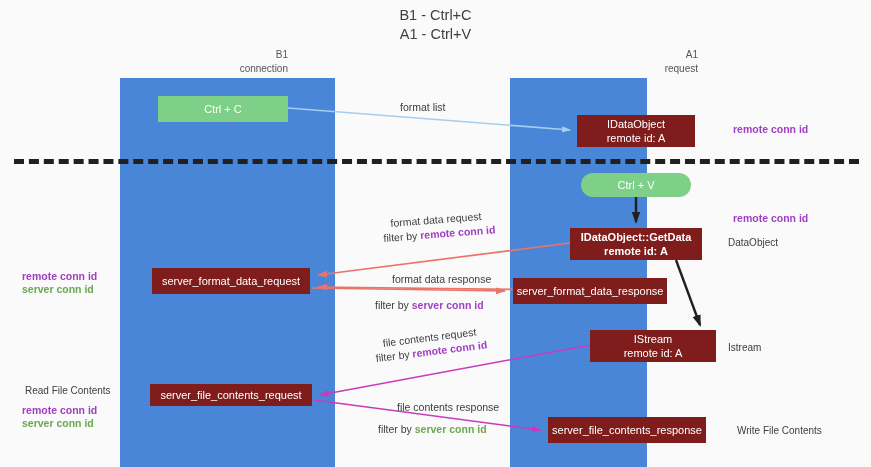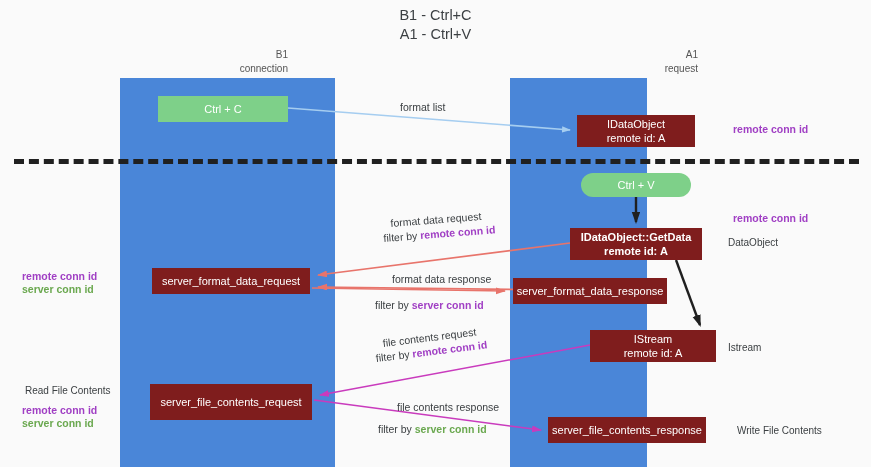--- a/index.html
+++ b/index.html
@@ -68,21 +68,21 @@
   .orange { background: #7f1d1d; }
 
   
   .n-ctrlc   { left: 158px; top: 96px;  width: 130px; height: 26px; }
   .n-idata   { left: 577px; top: 115px; width: 118px; height: 32px; }
   .n-ctrlv   { left: 581px; top: 173px; width: 110px; height: 24px; border-radius: 12px; }
   .n-getdata { left: 570px; top: 228px; width: 132px; height: 32px; font-weight: bold; }
   .n-sfdreq  { left: 152px; top: 268px; width: 158px; height: 26px; }
   .n-sfdres  { left: 513px; top: 278px; width: 154px; height: 26px; }
   .n-istream { left: 590px; top: 330px; width: 126px; height: 32px; }
-  .n-sfcreq  { left: 150px; top: 384px; width: 162px; height: 36px; text-align: center; }
+  .n-sfcreq  { left: 150px; top: 384px; width: 162px; height: 22px; text-align: center; }
   .n-sfcres  { left: 548px; top: 417px; width: 158px; height: 26px; }
 
   
   .lbl {
     position: absolute;
     font-size: 10.5px;
     line-height: 14px;
     color: #3c4043;
     white-space: nowrap;
     z-index: 5;

